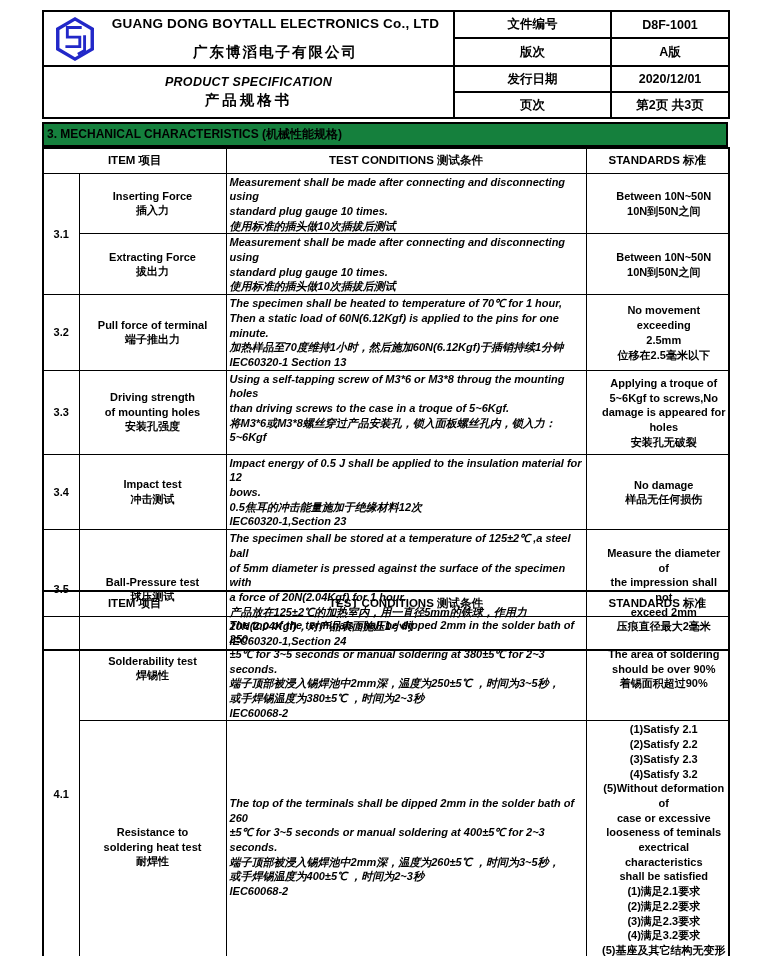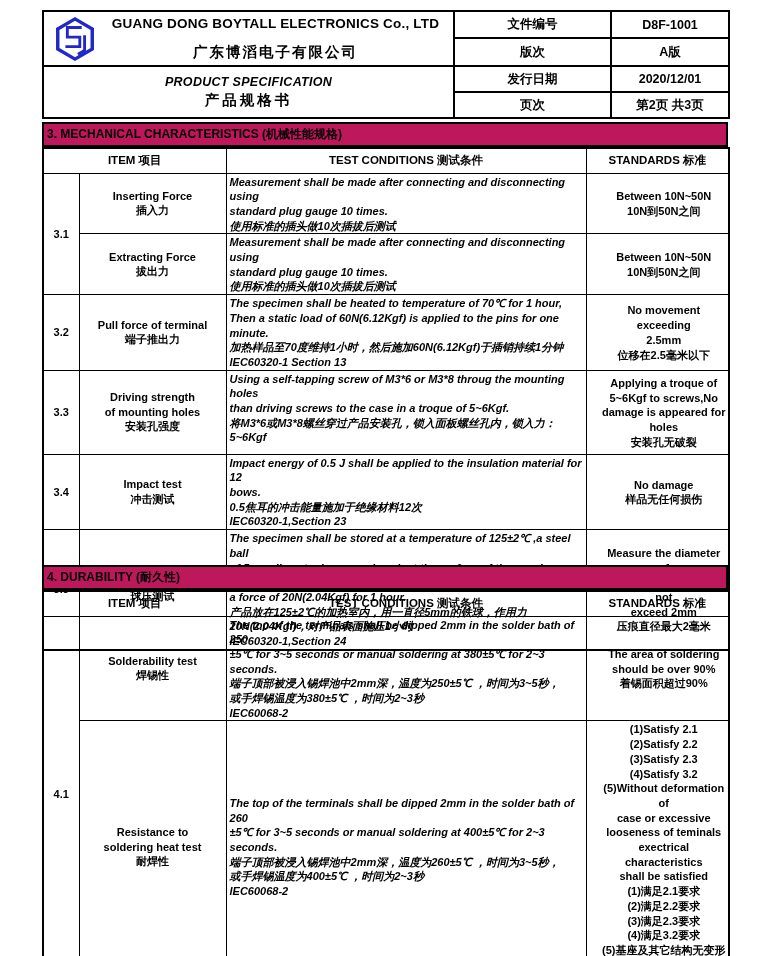--- a/index.html
+++ b/index.html
@@ -21,21 +21,21 @@
   .co-en { font-size:13.5px; letter-spacing:0.2px; }
   .co-cn { font-size:14.5px; letter-spacing:2px; margin-top:12px; }
   .prod { text-align:center; }
   .prod-en { font-size:12.5px; letter-spacing:0.3px;font-style:italic; }
   .prod-cn { font-size:14.5px; letter-spacing:3px; margin-top:2px; }
   .lab, .val { text-align:center; font-size:12.5px; }
 
   
   .bar { position:absolute; left:42px; width:686px; height:25px;
          border:2px solid #000; display:flex; align-items:center;
-         padding-left:3px; font-size:12px; background:#be185d; }
+         padding-left:3px; font-size:12px; background:#15803d; }
   .bar3 { top:122px; }
   .bar4 { top:565px; }
 
   
   .spec { position:absolute; left:42px; width:686px; }
   .spec th, .spec td { border:1px solid #000; overflow:hidden; }
   .spec { border:2px solid #000; }
   .spec th { font-size:11.5px; height:25px; font-weight:bold; }
   .t3 { top:147px; }
   .t4 { top:590px; }
@@ -185,21 +185,20 @@
 20N(2.04Kgf)，对产品表面施压1小时
 IEC60320-1,Section 24</td>
       <td class="std">Measure the diameter of
 the impression shall not
 exceed 2mm
 压痕直径最大2毫米</td>
     </tr>
   </tbody>
     </table>
 
-  <div class="bar bar4">4. DURABILITY (耐久性)</div>
 
   <table class="spec t4">
     <colgroup>
         <col style="width:36px">
         <col style="width:147px">
         <col style="width:360px">
         <col style="width:143px">
       </colgroup>
     <tbody>
         <tr>

